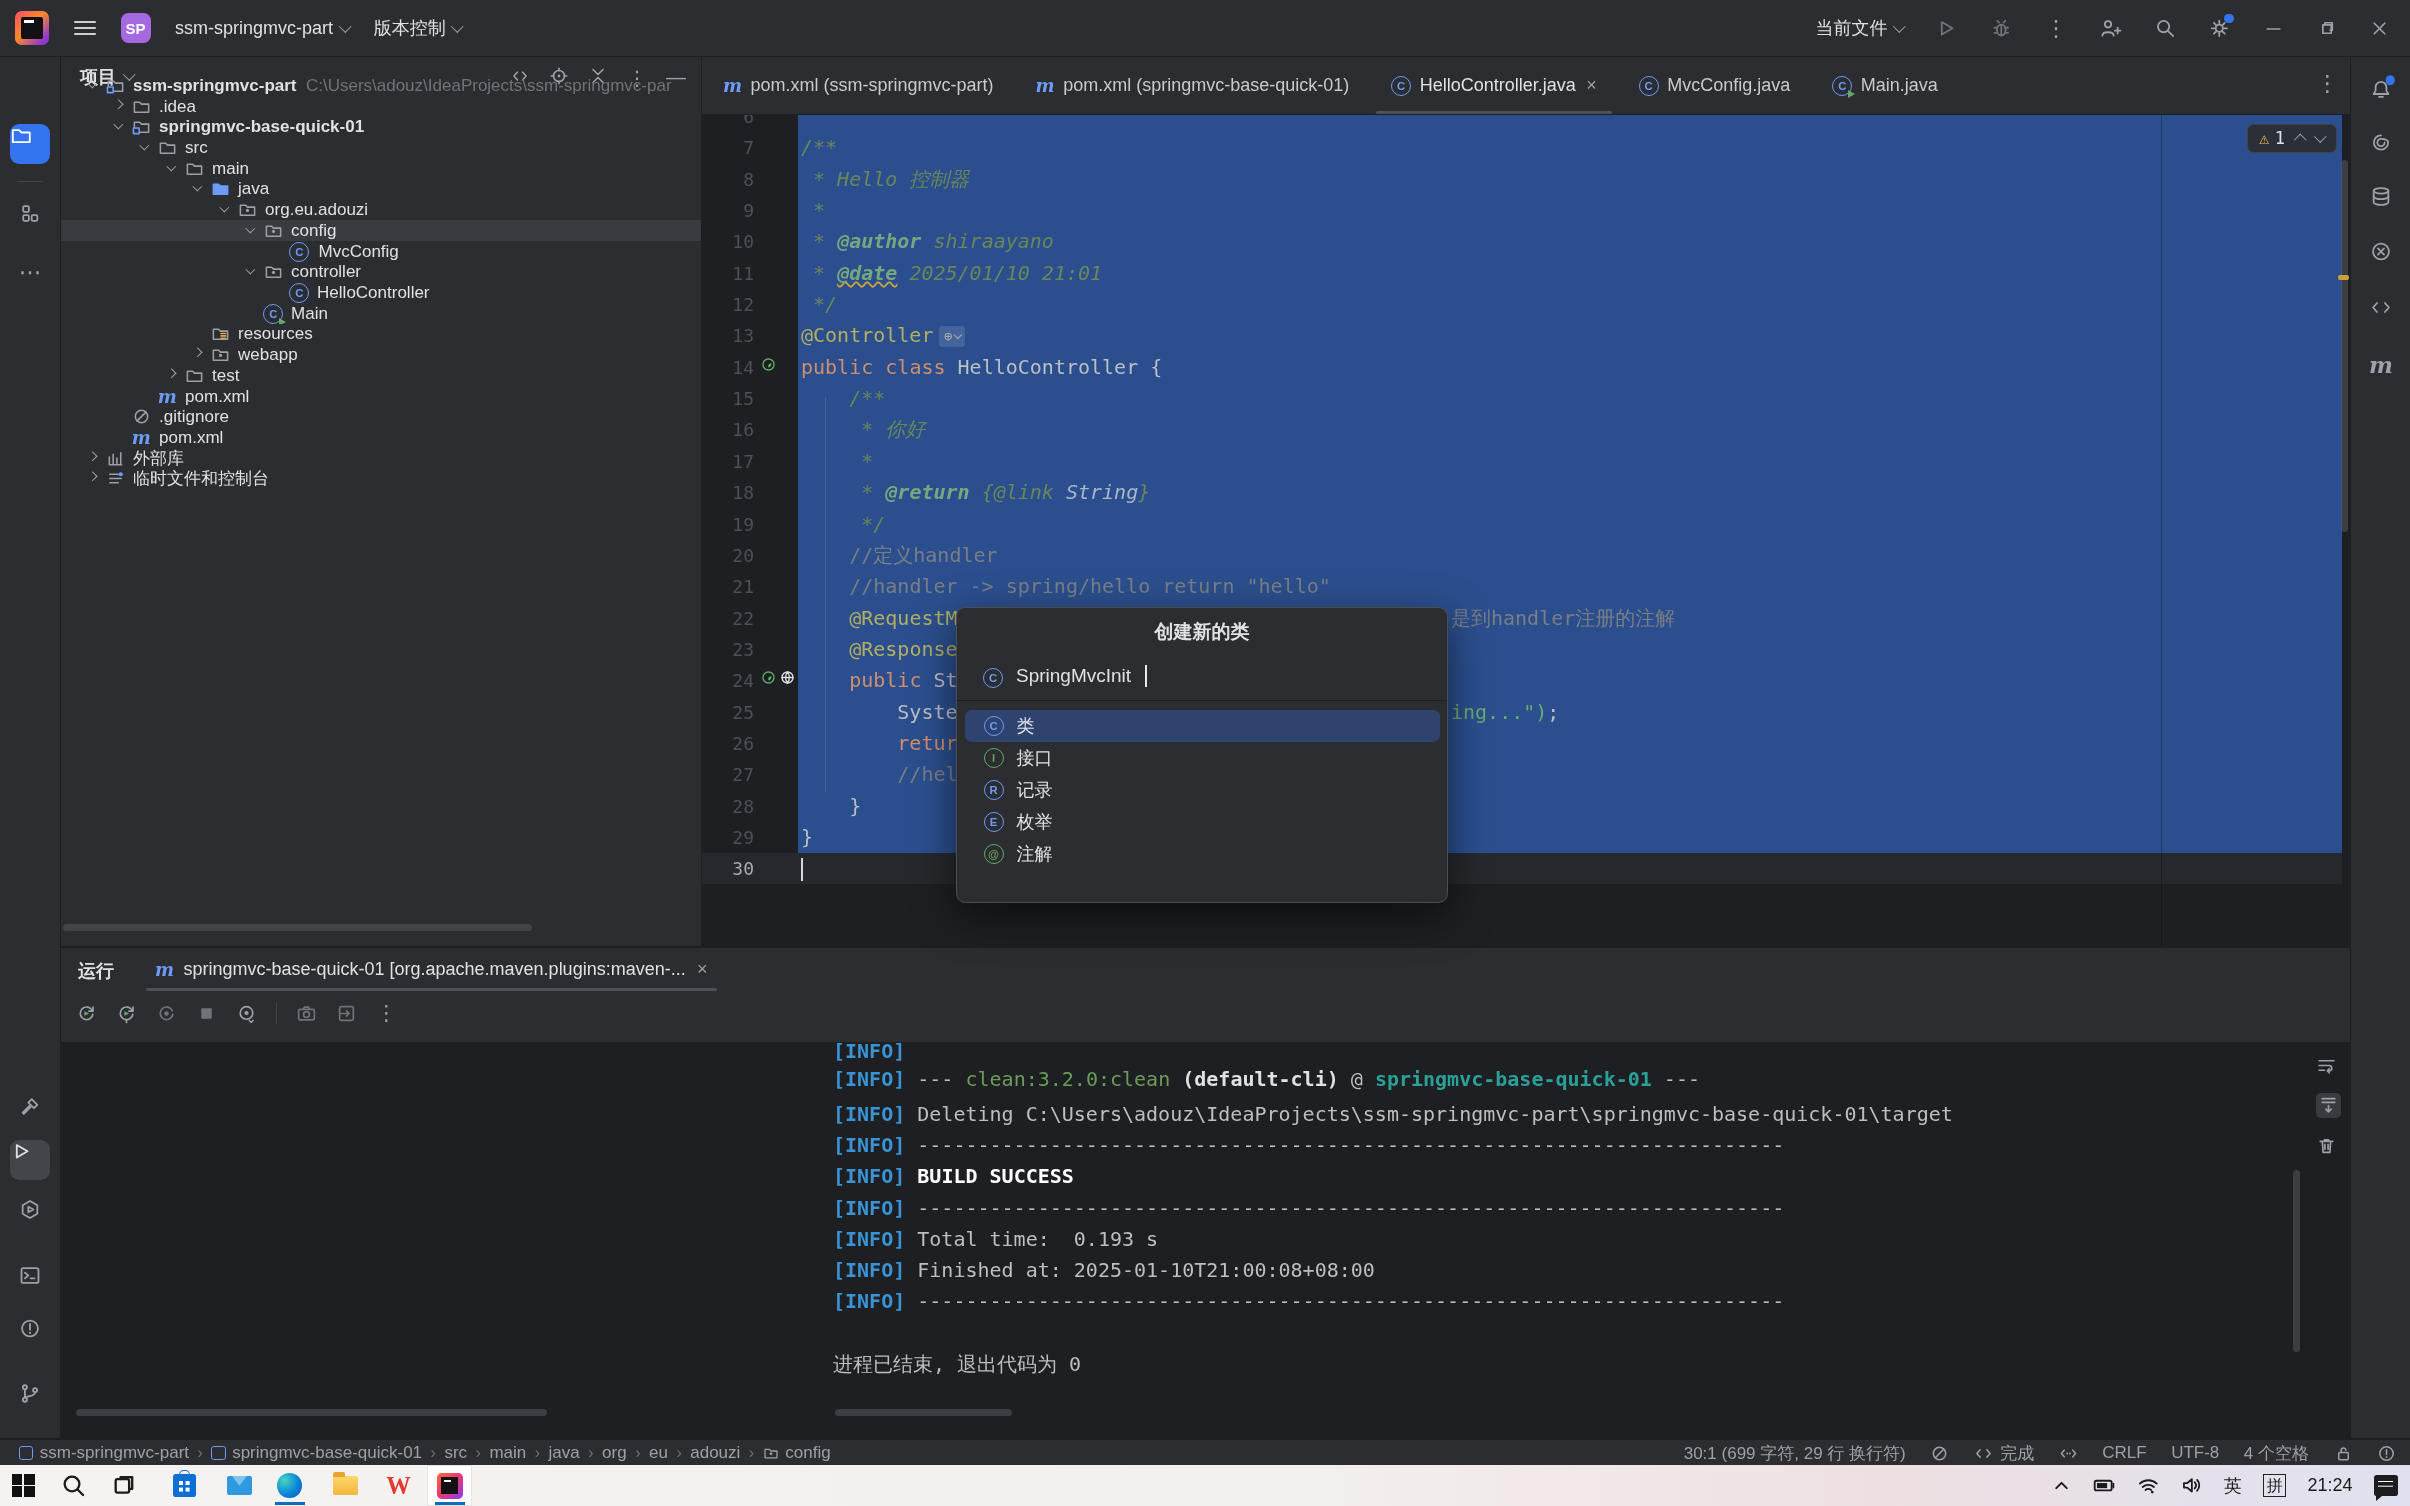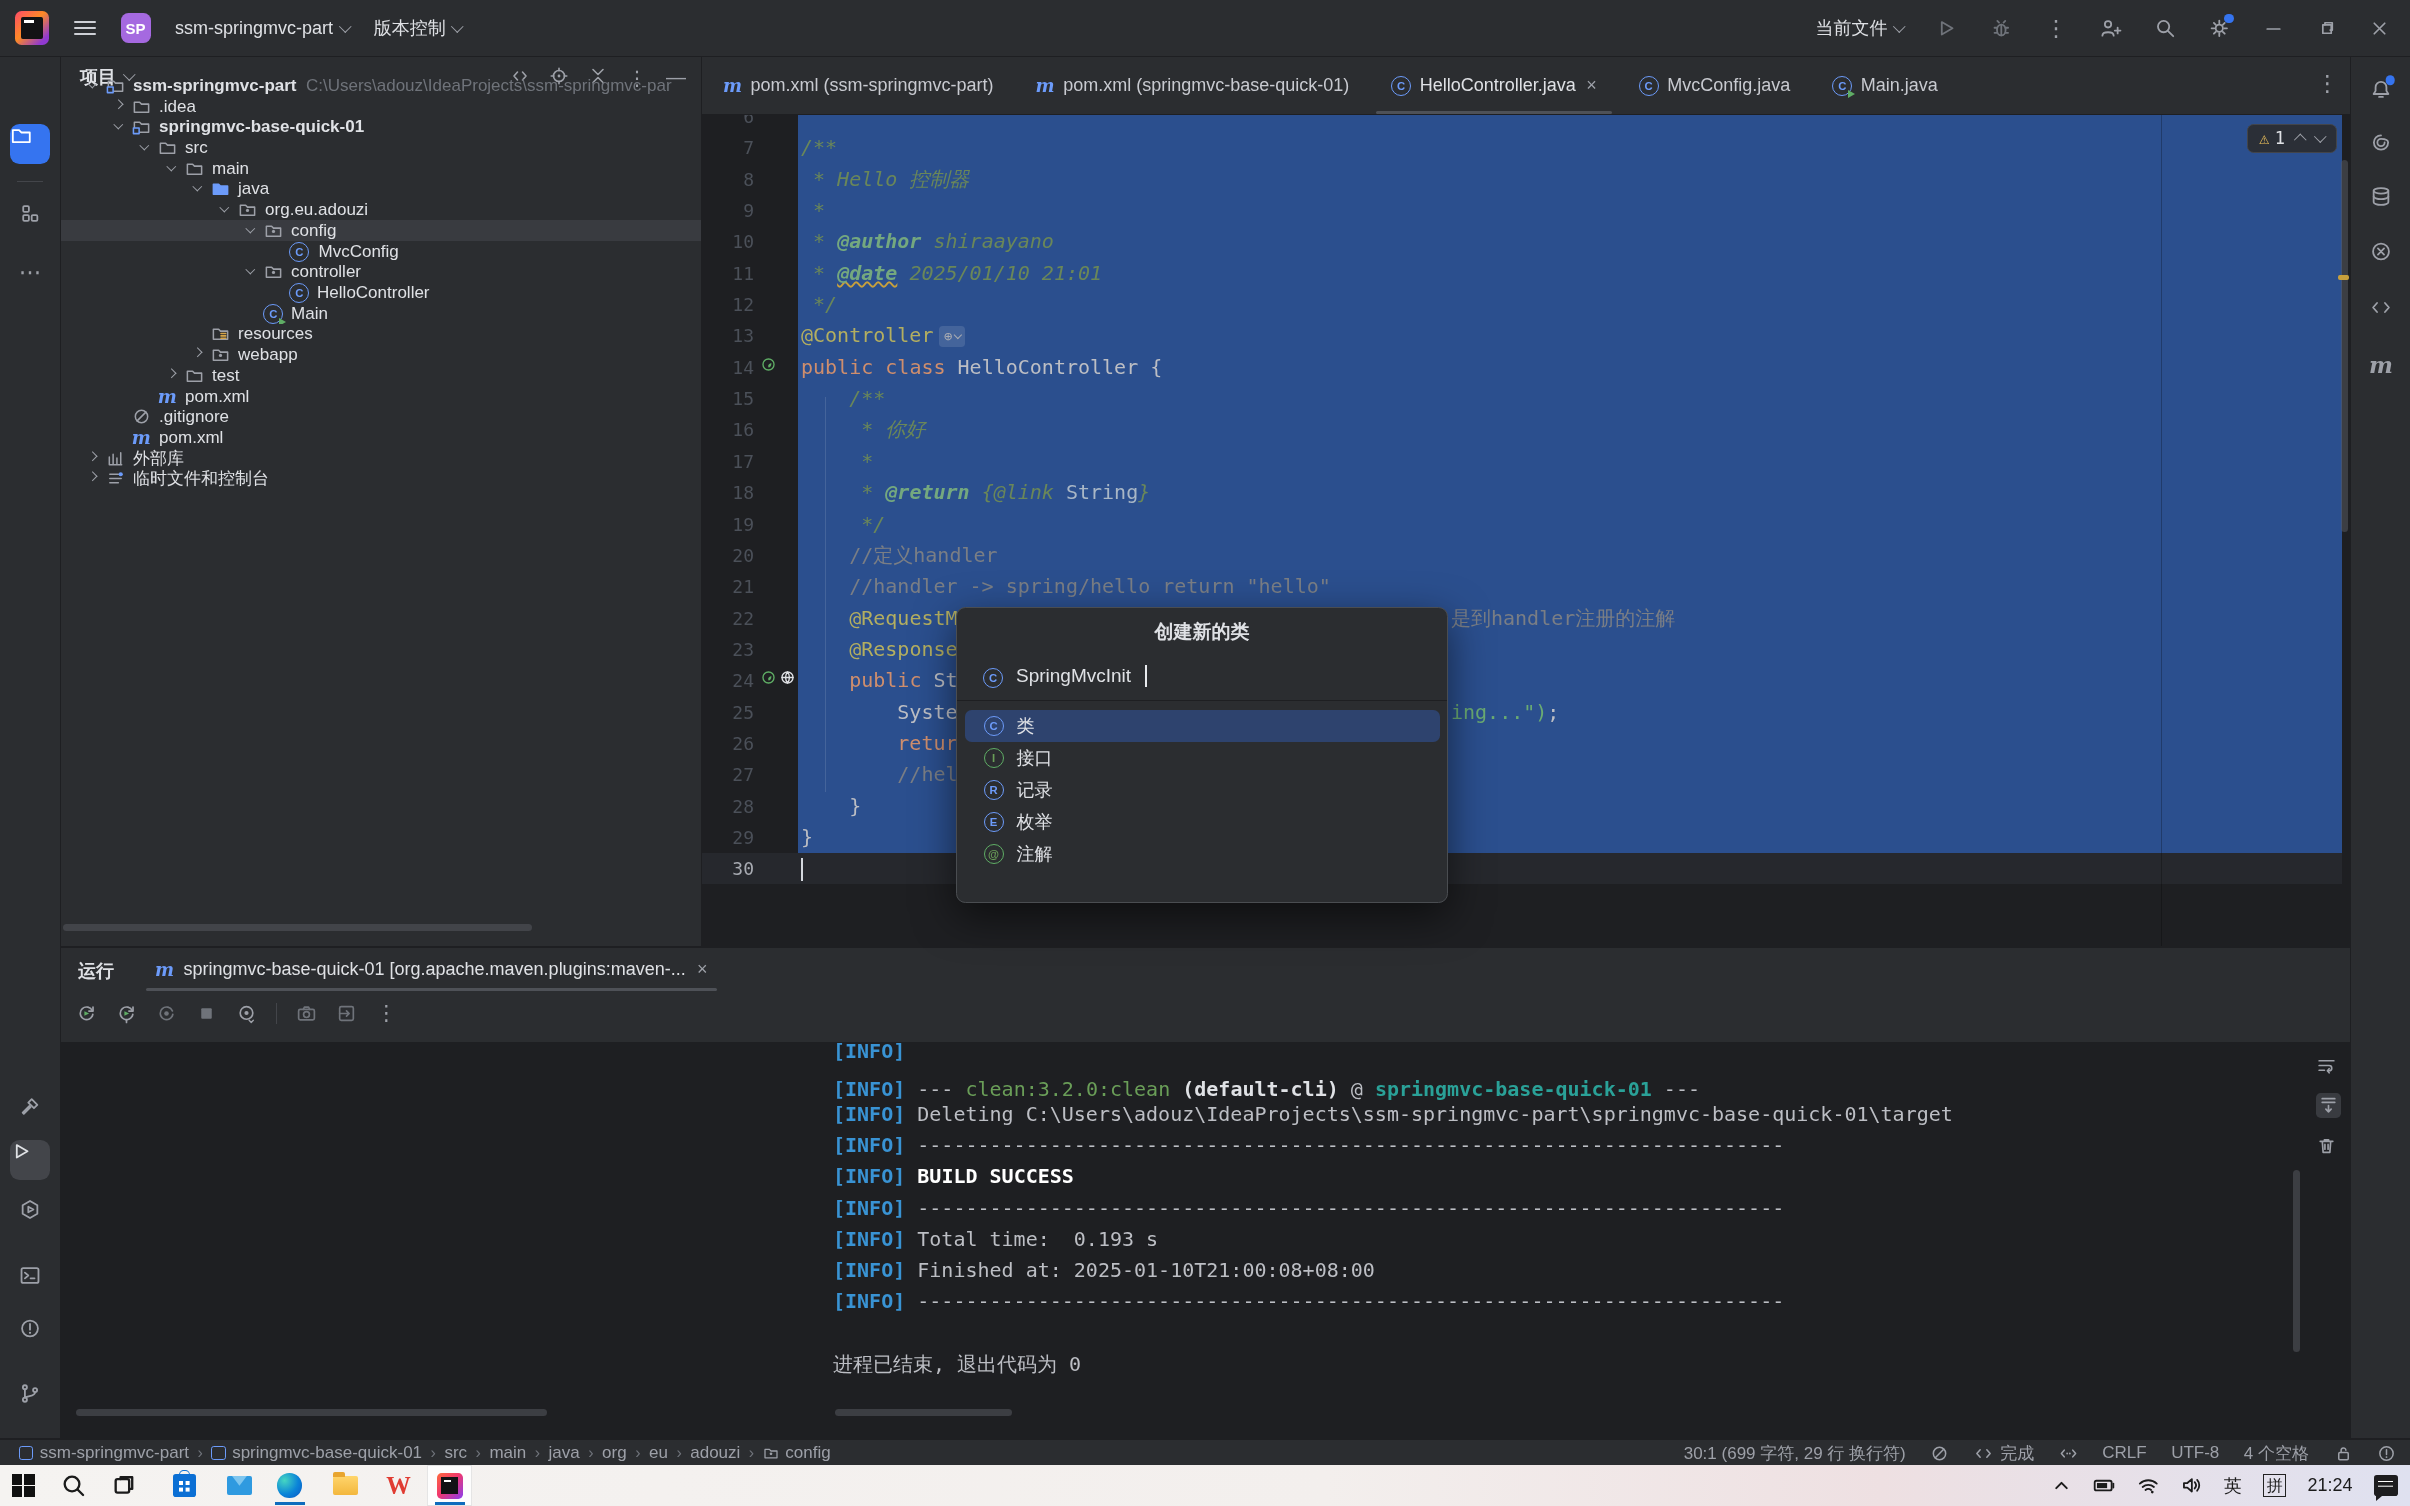--- a/index.html
+++ b/index.html
@@ -68,21 +68,21 @@
   #sel-block{left:96px;top:0;width:1544px;height:738px;background:#2b4f8e;}
   #cur-line{left:0;top:738px;width:1640px;height:31px;background:#26282d;}
   .code-row{position:absolute;left:0;width:1648px;height:31px;}
   .ln{position:absolute;left:0;top:0;width:52px;text-align:right;font-size:18px;line-height:31px;color:#4b5059;}
   .ln.cur{color:#a8abb2;}
   .gut{position:absolute;left:58px;top:3.8px;display:flex;gap:1.9px;}
   .codeline{position:absolute;left:99px;top:0;font-size:20px;line-height:31px;white-space:pre;}
   .rfrag{position:absolute;left:749px;top:0;font-size:20px;line-height:31px;white-space:pre;}
   .t-doc{color:#6a8759;font-style:italic;}
   .t-doctag{color:#74a87f;font-style:italic;font-weight:bold;}
-  .t-doclink{color:#a9b7c6;}
+  .t-doclink{color:#a9b7c6;font-style:italic;}
   .t-kw{color:#cf8e6d;}
   .t-ann{color:#b3ae60;}
   .t-txt{color:#bcbec4;}
   .t-cmt{color:#7a7e85;}
   .t-str{color:#6aab73;}
   .t-sq{text-decoration:underline;text-decoration-style:wavy;text-decoration-color:#c8a03c;text-decoration-skip-ink:none;}
   .inlay{display:inline-flex;align-items:center;gap:2.8px;background:rgba(255,255,255,.12);border-radius:3.8px;color:#a8abb2;
          font-size:14px;padding:0 4.7px;margin-left:5.6px;height:21px;vertical-align:middle;font-style:normal;}
   .inlay .chev{width:4.7px;height:4.7px;border-color:#a8abb2;}
   #wrap-guide{left:1459px;top:0;width:0.9px;height:831px;background:rgba(0,0,0,.25);}
@@ -840,21 +840,21 @@
   <svg width="21" height="21" viewBox="0 0 20 20" fill="none" stroke="currentColor" stroke-width="1.6" stroke-linecap="round" stroke-linejoin="round">
               <rect x="3.5" y="3.5" width="13" height="13" rx="1.5"></rect>
               <path d="M12.5 10H3.5M10 7.5 12.5 10 10 12.5"></path>
             </svg>
           </span></span>
    <span style="font-size:21px;">⋮</span>
       </div>
     <div id="run-content">
       <div id="console" class="mono">
           <div class="cline" style="top:-5.6px"><span class="c-info">[INFO]</span></div>
-          <div class="cline" style="top:32px"><span class="c-info">[INFO]</span><span class="c-plain"> --- </span><span class="c-green">clean:3.2.0:clean</span><span class="c-bold"> (default-cli)</span><span class="c-plain"> @ </span><span class="c-teal">springmvc-base-quick-01</span><span class="c-plain"> ---</span></div>
+          <div class="cline" style="top:22px"><span class="c-info">[INFO]</span><span class="c-plain"> --- </span><span class="c-green">clean:3.2.0:clean</span><span class="c-bold"> (default-cli)</span><span class="c-plain"> @ </span><span class="c-teal">springmvc-base-quick-01</span><span class="c-plain"> ---</span></div>
           <div class="cline" style="top:57px"><span class="c-info">[INFO]</span><span class="c-plain"> Deleting C:\Users\adouz\IdeaProjects\ssm-springmvc-part\springmvc-base-quick-01\target</span></div>
           <div class="cline" style="top:88px"><span class="c-info">[INFO]</span><span class="c-plain"> ------------------------------------------------------------------------</span></div>
           <div class="cline" style="top:119px"><span class="c-info">[INFO]</span><span class="c-plain"> </span><span class="c-succ">BUILD SUCCESS</span></div>
           <div class="cline" style="top:151px"><span class="c-info">[INFO]</span><span class="c-plain"> ------------------------------------------------------------------------</span></div>
           <div class="cline" style="top:182px"><span class="c-info">[INFO]</span><span class="c-plain"> Total time:  0.193 s</span></div>
           <div class="cline" style="top:213px"><span class="c-info">[INFO]</span><span class="c-plain"> Finished at: 2025-01-10T21:00:08+08:00</span></div>
           <div class="cline" style="top:244px"><span class="c-info">[INFO]</span><span class="c-plain"> ------------------------------------------------------------------------</span></div>
           <div class="cline" style="top:276px"></div>
           <div class="cline" style="top:307px"><span class="c-plain">进程已结束, 退出代码为 0</span></div>
         </div>

